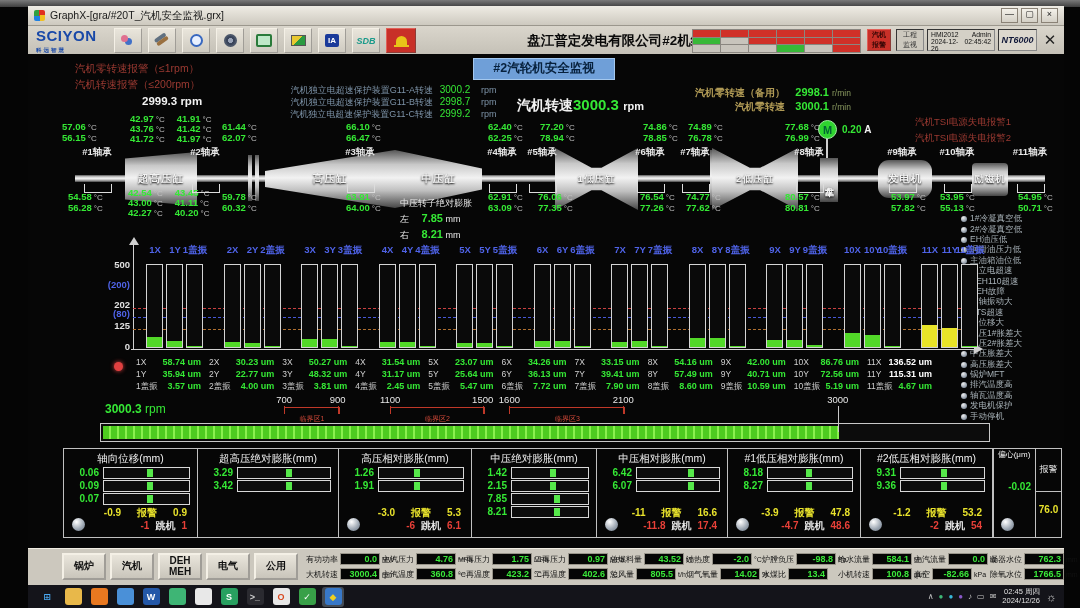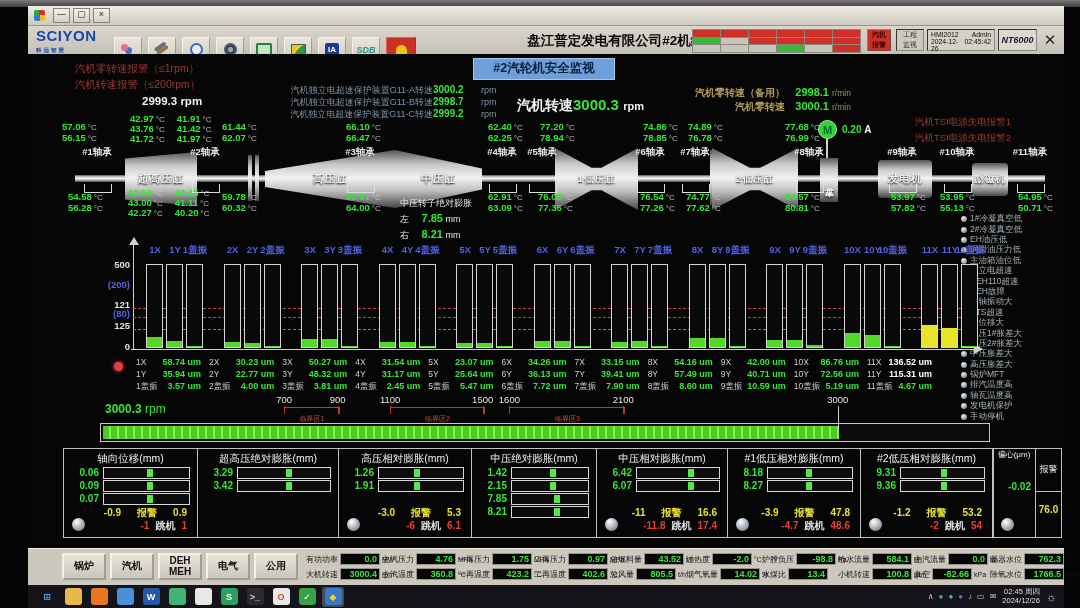--- a/index.html
+++ b/index.html
@@ -13,21 +13,21 @@
     background:linear-gradient(#efece4,#cdc9bf);border-bottom:1px solid #9b978d;display:flex;align-items:center;padding:0 6px;box-sizing:border-box;}
   .gx-ico{width:11px;height:11px;border-radius:2px;margin-right:5px;
     background:conic-gradient(#e03020 0 25%,#f0c020 0 50%,#2080e0 0 75%,#30a040 0);}
   #titlebar .ttl{font-size:10.5px;color:#1a1a1a;flex:1;}
   .winbtn{width:15px;height:13px;margin-left:3px;background:linear-gradient(#f4f1ea,#d4d0c6);
     border:1px solid #8a8276;font-size:9px;line-height:11px;text-align:center;color:#222;}
   #toolbar{position:absolute;left:0;top:20px;width:1036px;height:28px;background:linear-gradient(#dad6cc,#c5c1b7);
     border-bottom:1px solid #8a8680;}
   .brand{position:absolute;left:8px;top:3px;color:#1848a8;font-weight:bold;font-size:15px;letter-spacing:.5px;line-height:14px;}
   .brand small{display:block;font-size:5.5px;letter-spacing:2px;font-weight:bold;color:#1848a8;}
-  .tbtns{position:absolute;left:86px;top:11px;display:flex;gap:6px;}
+  .tbtns{position:absolute;left:86px;top:2px;display:flex;gap:6px;}
   .tbtn{width:26px;height:23px;background:linear-gradient(#e9e5db,#cfcbc1);border:1px outset #f4f0e6;
     display:flex;align-items:center;justify-content:center;}
   .tbtn.red{background:#c83028;border:1px outset #e06058;width:28px;}
   .ic-users{width:7px;height:7px;border-radius:50%;background:#e07090;box-shadow:4px 3px 0 #4070c8;margin:-4px 4px 0 -4px;}
   .ic-tools{width:13px;height:4px;background:#9a7040;border-radius:2px;transform:rotate(-35deg);box-shadow:0 -4px 0 #607080;}
   .ic-clock{width:9px;height:9px;border-radius:50%;border:2px solid #3868c0;background:#e8f0ff;}
   .ic-gear{width:9px;height:9px;border-radius:50%;border:2px solid #4a5568;background:radial-gradient(#9aa4b8 35%,#39445a 40%);}
   .ic-display{width:12px;height:9px;border:2px solid #2a7a3a;background:#bfe8c8;border-radius:2px;}
   .ic-cards{width:13px;height:9px;background:linear-gradient(135deg,#e8c830 50%,#2a9a40 50%);border:1px solid #555;}
   .ic-ja{background:#1a3a9a;color:#fff;font-weight:bold;font-size:8px;padding:2px 3px;border-radius:2px;}
@@ -49,21 +49,21 @@
   .tclose{position:absolute;left:1012px;top:3px;width:20px;height:22px;font-weight:bold;font-size:15px;color:#222;text-align:center;line-height:22px;}
   
   #canvas{position:absolute;left:0;top:48px;width:1036px;height:494px;background:#060606;overflow:hidden;}
   .dred{color:#9c3a32;font-size:10.5px;}
   .badge{background:#6f9fd8;border:1px solid #a4c8ee;color:#07213d;font-weight:bold;font-size:12.5px;
     text-align:center;line-height:18px;}
   .gval{color:#35e835;font-weight:bold;}
   .wval{color:#f2f2f2;font-weight:bold;}
   .g11row{display:flex;align-items:baseline;height:12px;font-size:9px;}
   .g11row .lb{width:200px;text-align:right;color:#7d93a8;}
-  .g11row .vl{width:44px;text-align:left;color:#35e835;font-weight:bold;font-size:10px;}
+  .g11row .vl{width:44px;text-align:center;color:#35e835;font-weight:normal;font-size:10px;}
   .g11row .un{margin-left:4px;color:#7d93a8;}
   .zrow{display:flex;align-items:baseline;height:14px;font-size:10px;}
   .zrow .lb{width:160px;text-align:right;color:#b09a55;font-weight:bold;}
   .zrow .vl{width:44px;text-align:right;color:#35e835;font-weight:bold;font-size:11px;}
   .zrow .un{margin-left:3px;color:#8a9a60;font-size:8.5px;}
   
   .metal{background:linear-gradient(180deg,#565656 0%,#c8c8c8 25%,#f2f2f2 48%,#bfbfbf 70%,#454545 100%);}
   .cyl-label{position:absolute;inset:0;display:flex;align-items:center;justify-content:center;
     color:#f2f2f2;font-size:10.5px;font-weight:bold;letter-spacing:1px;text-shadow:0 1px 2px #000;}
   .bearing{position:absolute;top:92px;width:80px;}
@@ -144,20 +144,21 @@
 </style>
 </head>
 <body>
 
 <div id="app">
   <div id="glare"></div>
   <div id="screen">
 
     <div id="titlebar">
       <span class="gx-ico"></span>
+      <span class="ttl">GraphX-[gra/#20T_汽机安全监视.grx]</span>
       <span class="winbtn">—</span>
       <span class="winbtn">▢</span>
       <span class="winbtn">×</span>
     </div>
 
     <div id="toolbar">
       <div class="brand"><span>SCIYON</span><small>科远智慧</small></div>
       <div class="tbtns">
         <div class="tbtn">
             <span class="ic-users"></span>
@@ -291,21 +292,21 @@
         </div>
       <div class="abs metal" style="left:237px;top:96px;width:130px;height:58px;clip-path:polygon(0 36%,100% 0,100% 100%,0 64%)">
         <span class="cyl-label">高压缸</span>
         </div>
       <div class="abs metal" style="left:527px;top:94px;width:83px;height:62px;clip-path:polygon(0 0,44% 32%,56% 32%,100% 0,100% 100%,56% 68%,44% 68%,0 100%)">
         <span class="cyl-label" style="font-size:9.5px">1低压缸</span>
         </div>
       <div class="abs metal" style="left:684px;top:94px;width:86px;height:62px;clip-path:polygon(0 0,44% 32%,56% 32%,100% 0,100% 100%,56% 68%,44% 68%,0 100%)">
         <span class="cyl-label" style="font-size:9.5px">2低压缸</span>
         </div>
-      <div class="abs metal" style="left:850px;top:106px;width:54px;height:38px;border-radius:4px">
+      <div class="abs metal" style="left:850px;top:106px;width:54px;height:38px;border-radius:11px">
         <span class="cyl-label">发电机</span>
         </div>
       <div class="abs metal" style="left:944px;top:109px;width:36px;height:33px;border-radius:4px">
         <span class="cyl-label" style="font-size:9.5px">励磁机</span>
         </div>
       <div class="abs metal" style="left:792px;top:104px;width:18px;height:44px">
         <span class="cyl-label" style="writing-mode:vertical-rl;font-size:9px;letter-spacing:0">盘车</span>
         </div>
       <div class="abs" style="left:798px;top:82px;width:2px;height:22px;background:#cfcfcf"></div>
       <div class="abs" style="left:790px;top:66px;width:17px;height:17px;border-radius:50%;background:#2fd42f;border:1px solid #9ef09e;color:#063;display:flex;align-items:center;justify-content:center;font-weight:bold;font-size:11px">M</div>
@@ -611,21 +612,21 @@
         </div>
 
       <div class="abs" style="left:105px;top:186px;width:1px;height:110px;background:#d0d0d0"></div>
       <div class="abs" style="left:101px;top:178px;width:0;height:0;border:5px solid transparent;border-bottom:8px solid #d0d0d0"></div>
       <div class="abs" style="left:103px;top:295px;width:845px;height:1px;background:#d0d0d0"></div>
       <div class="abs" style="left:946px;top:290px;width:0;height:0;border:5px solid transparent;border-left:9px solid #d0d0d0"></div>
       <div>
 
       <div class="ylab" style="top: 205px; color: rgb(224, 224, 224);">500</div>
           <div class="ylab" style="top: 225px; color: rgb(79, 99, 232);">(200)</div>
-          <div class="ylab" style="top: 245px; color: rgb(224, 224, 224);">121</div>
+          <div class="ylab" style="top: 245px; color: rgb(224, 224, 224);">202</div>
           <div class="ylab" style="top: 254px; color: rgb(79, 99, 232);">(80)</div>
           <div class="ylab" style="top: 266px; color: rgb(224, 224, 224);">125</div>
           <div class="ylab" style="top: 287px; color: rgb(224, 224, 224);">0</div>
         </div>
       <div>
 
       <div class="thline" style="top: 254px; border-top-color: rgb(200, 64, 64);"></div>
           <div class="thline" style="top: 263px; border-top-color: rgb(72, 88, 216);"></div>
           <div class="thline" style="top: 275px; border-top-color: rgb(176, 112, 48);"></div>
         </div>

